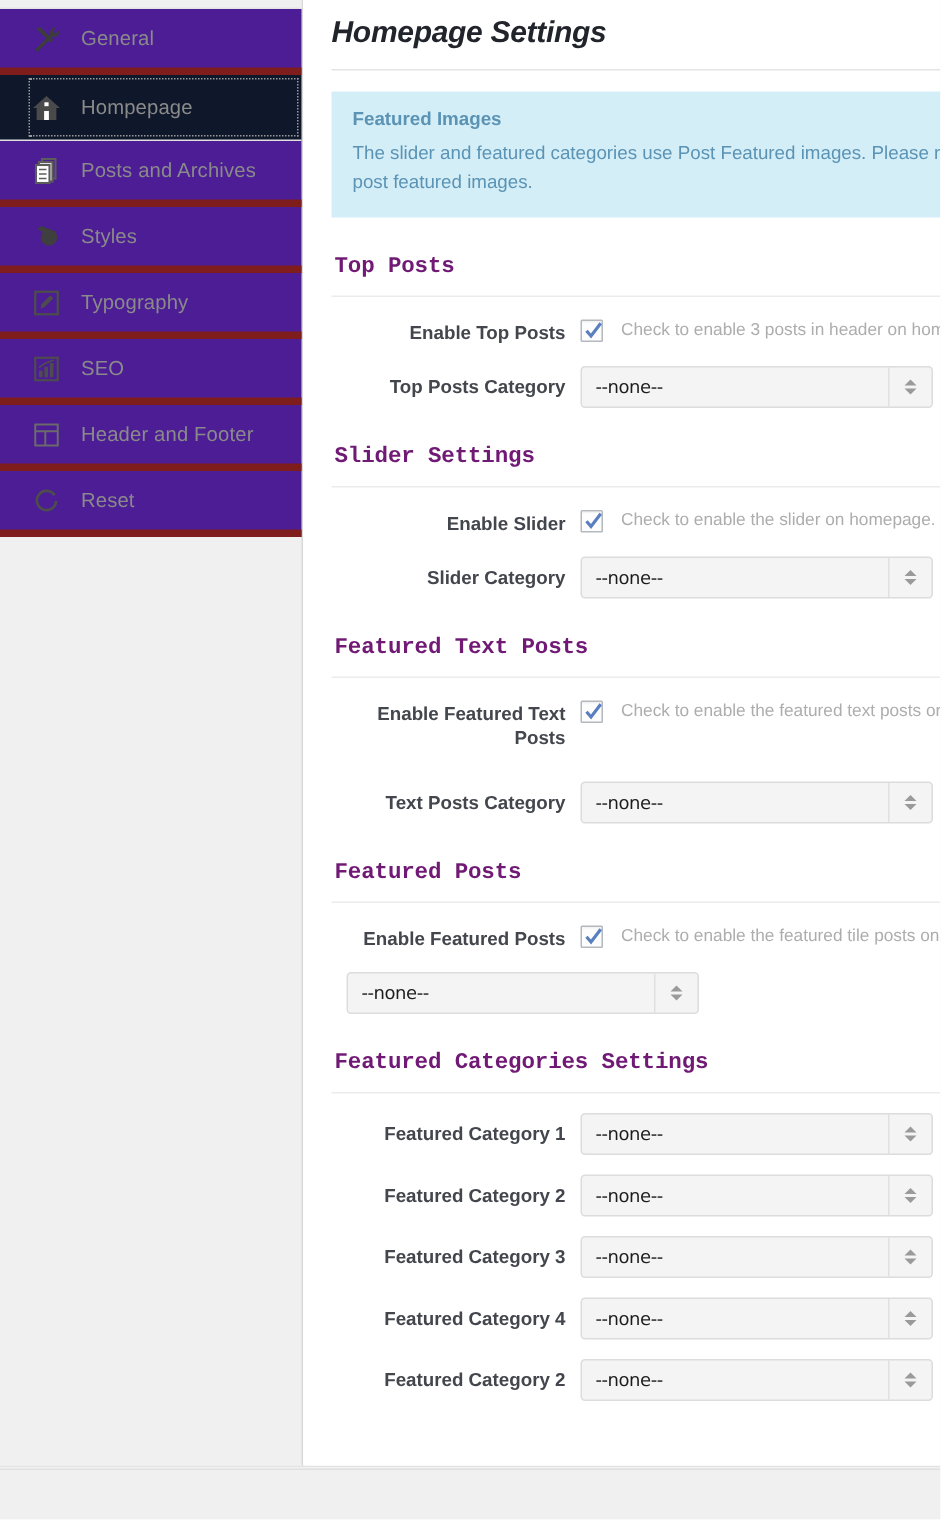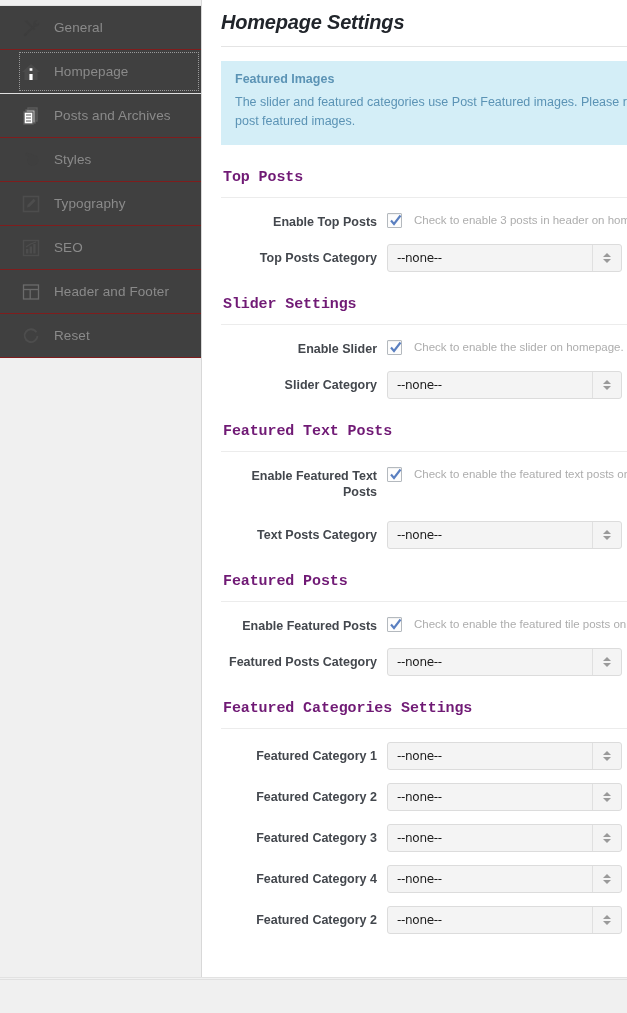--- a/index.html
+++ b/index.html
@@ -48,26 +48,26 @@
     height: 6px;
     background: #f0f0f0;
     border-bottom: 1px solid #e3e3e3;
   }
   .nav-item {
     position: relative;
     display: flex;
     align-items: center;
     height: 44px;
     padding-left: 20px;
-    border-bottom: 1px solid #7f1d1d;
-    background: #404040;
+    border-bottom: 5px solid #7f1d1d;
+    background: #4c1d95;
     cursor: pointer;
   }
   .nav-item.active {
-    background: #404040;
+    background: #0f172a;
     border-bottom: 1px solid #e0e0e0;
   }
   .nav-item.active .focus-ring {
     position: absolute;
     left: 19px; top: 2px;
     right: 2px; bottom: 2px;
     border: 1px dotted #9a9a9a;
     pointer-events: none;
   }
   .nav-icon {
@@ -441,21 +441,20 @@
           <div class="checkbox">
             <svg width="15" height="15" viewBox="0 0 15 15">
               <path d="M3 7.5 L6 11 L12.5 2.5" fill="none" stroke="#5a7fc0" stroke-width="2.1"></path>
             </svg>
           </div>
           <div class="check-desc">Check to enable the featured tile posts on hom</div>
         </div>
       </div>
 
       <div class="form-row cat-row">
-        <div class="row-label">Featured Posts Category</div>
         <div class="row-control">
           <div class="select">
             <span class="select-value">--none--</span>
             <span class="select-stepper">
               <span class="tri tri-up"></span>
                 <span class="tri tri-down"></span>
             </span>
           </div>
         </div>
       </div>

